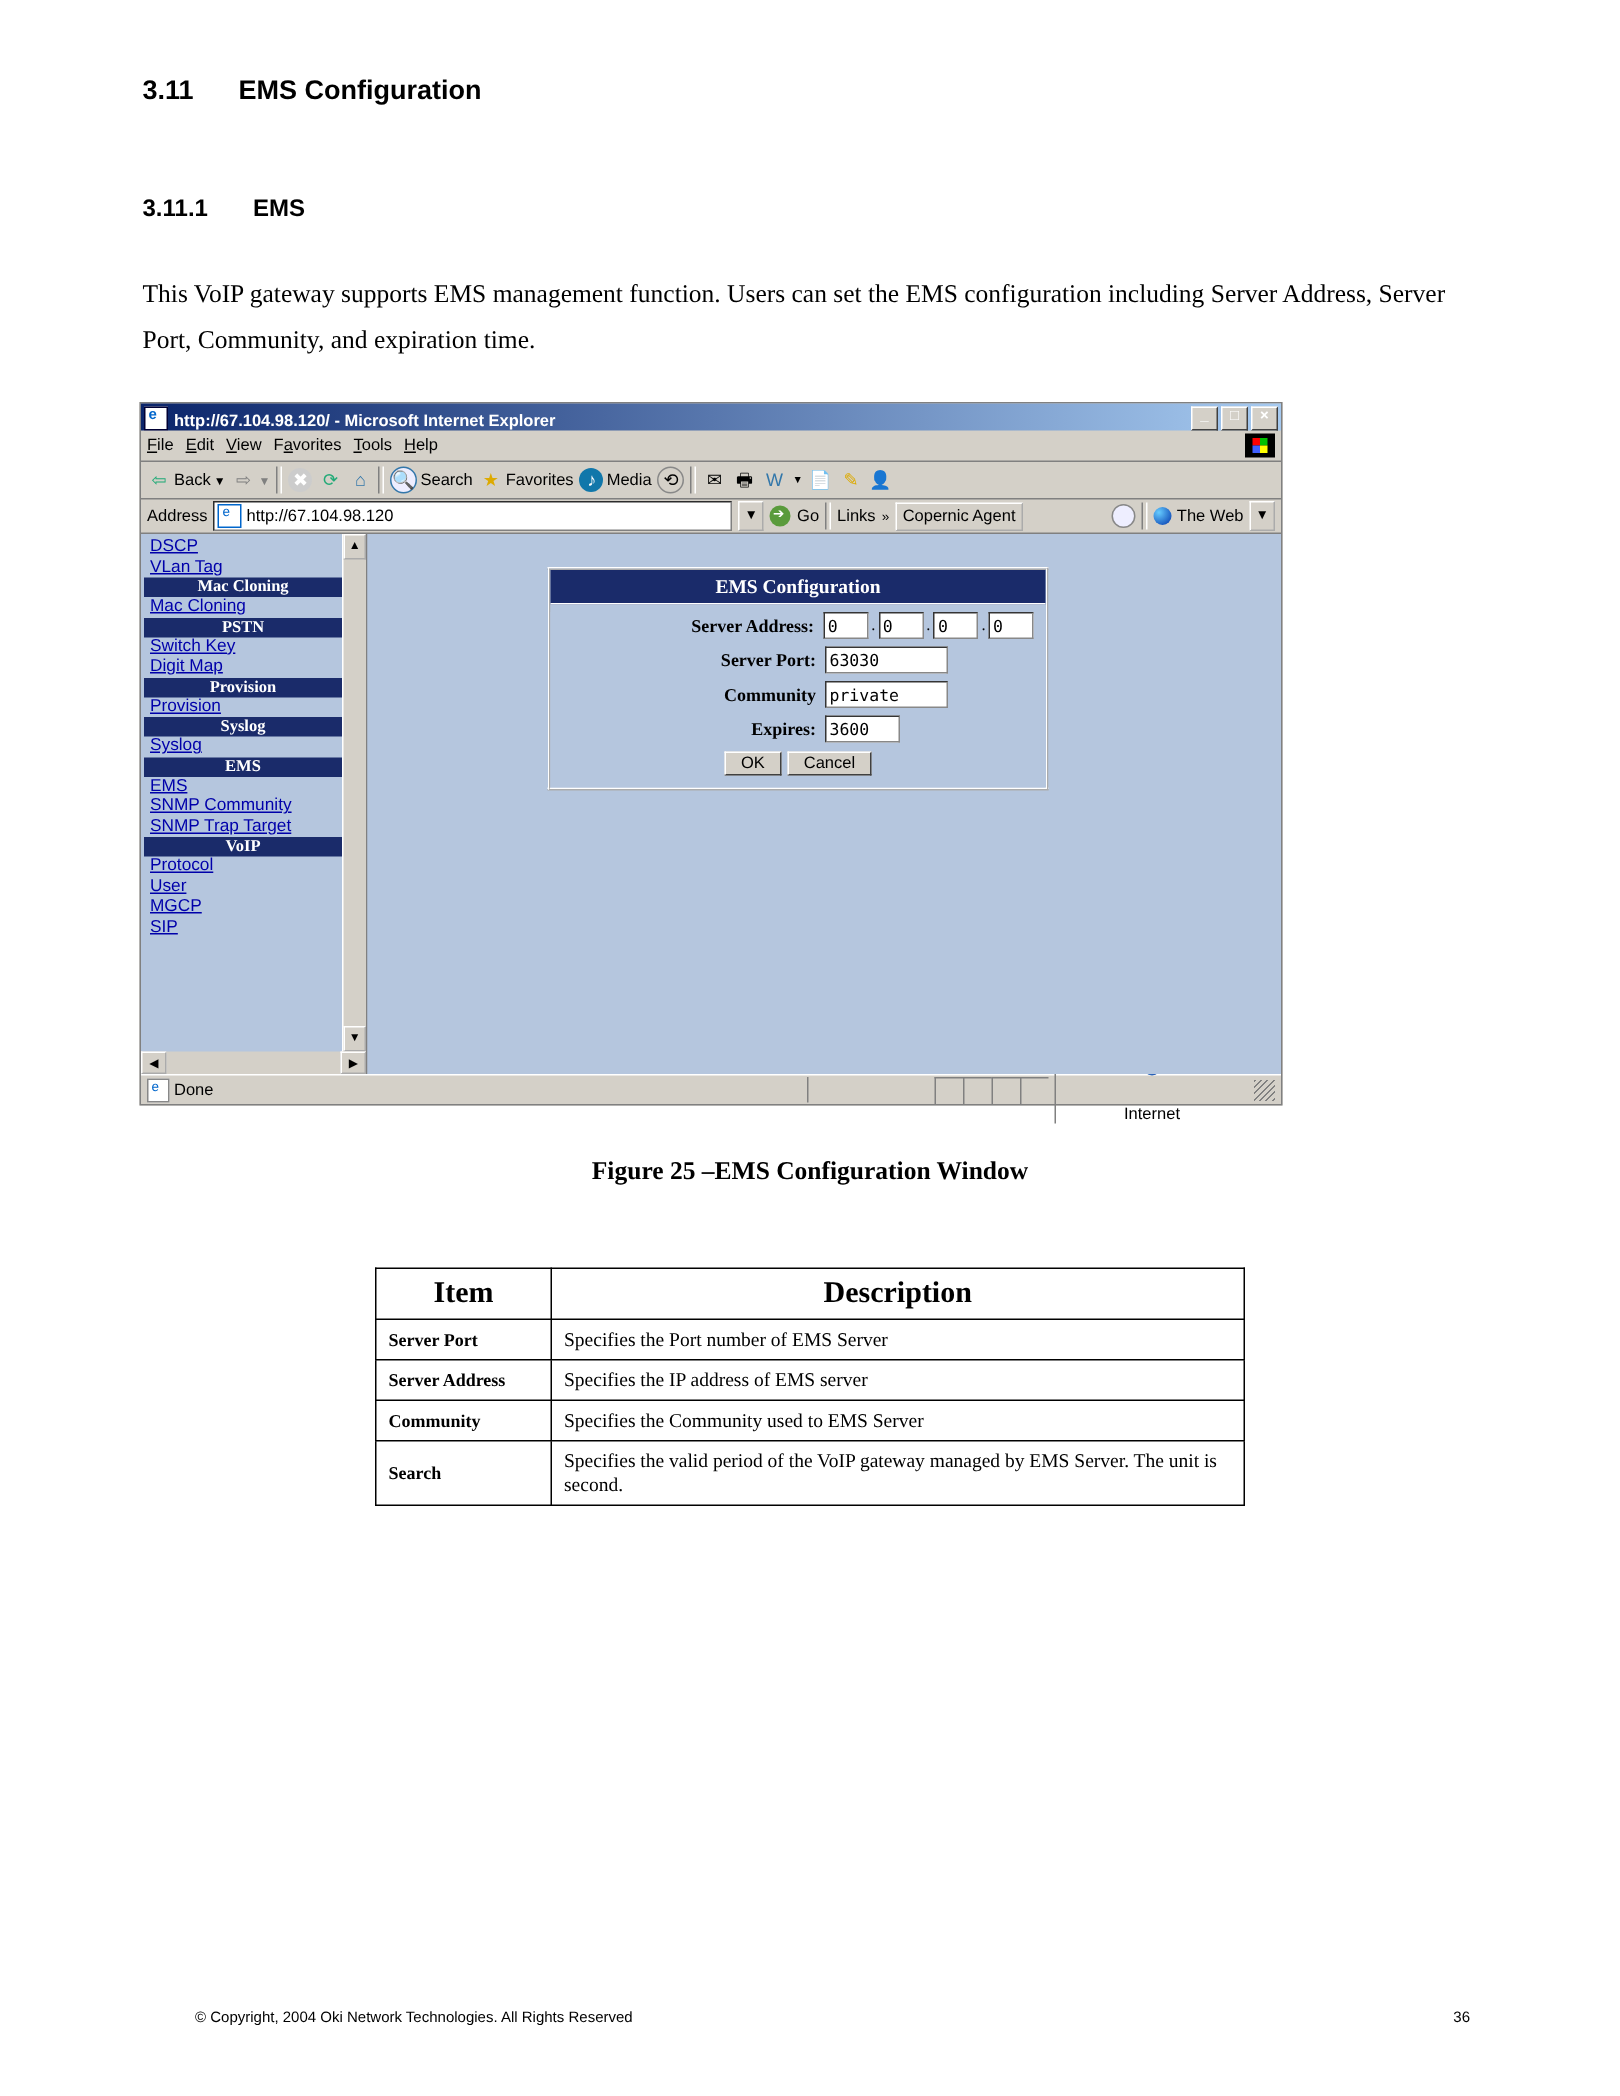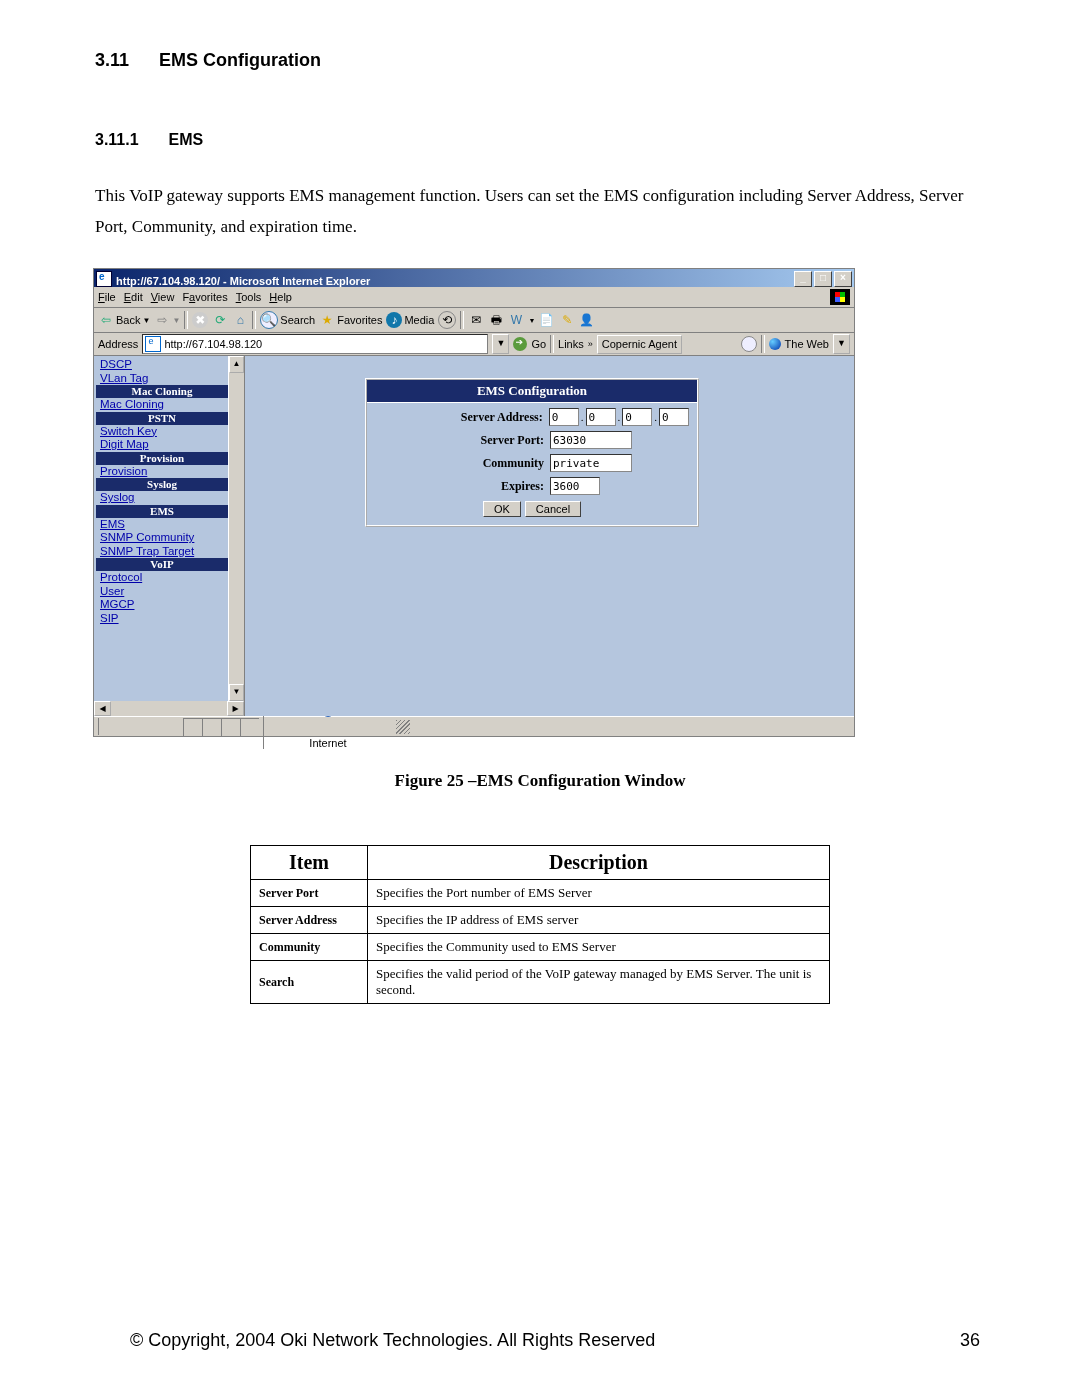--- a/index.html
+++ b/index.html
@@ -213,21 +213,21 @@
     margin-left: 12px;
   }
   .desc-table th:first-child { width: 100px; text-align:center; }
   .desc-table td:first-child { font-weight:bold; font-size:12px;}
   .desc-table td:last-child { font-size:13px;}
 
   .footer {
     position:absolute; bottom:46px; left:0; right:0;
     display:flex; justify-content:space-between;
     font-family: Arial, Helvetica, sans-serif;
-    font-size:18px; padding: 0 100px 0 130px;
+    font-size:10px; padding: 0 100px 0 130px;
   }
 </style>
 </head>
 <body>
 
 <div class="page">
 
   <div class="section-heading">
     <span class="section-num">3.11</span><span>EMS Configuration</span>
   </div>
@@ -399,20 +399,24 @@
             <div class="btn-row">
               <button class="winbutton">OK</button>
               <button class="winbutton">Cancel</button>
             </div>
           </div>
         </div>
       </div>
     </div>
 
     <div class="statusbar">
+      <div class="done">
+        <span class="doc-icon"></span>
+        <span>Done</span>
+      </div>
       <div style="width:80px;border-left:1px solid #808080;height:17px;"></div>
       <div class="sep-cells">
         <div class="mini"></div>
           <div class="mini"></div>
           <div class="mini"></div>
           <div class="mini"></div>
       </div>
       <div class="inet">
         <span class="globe2"></span>
         <span>Internet</span>

